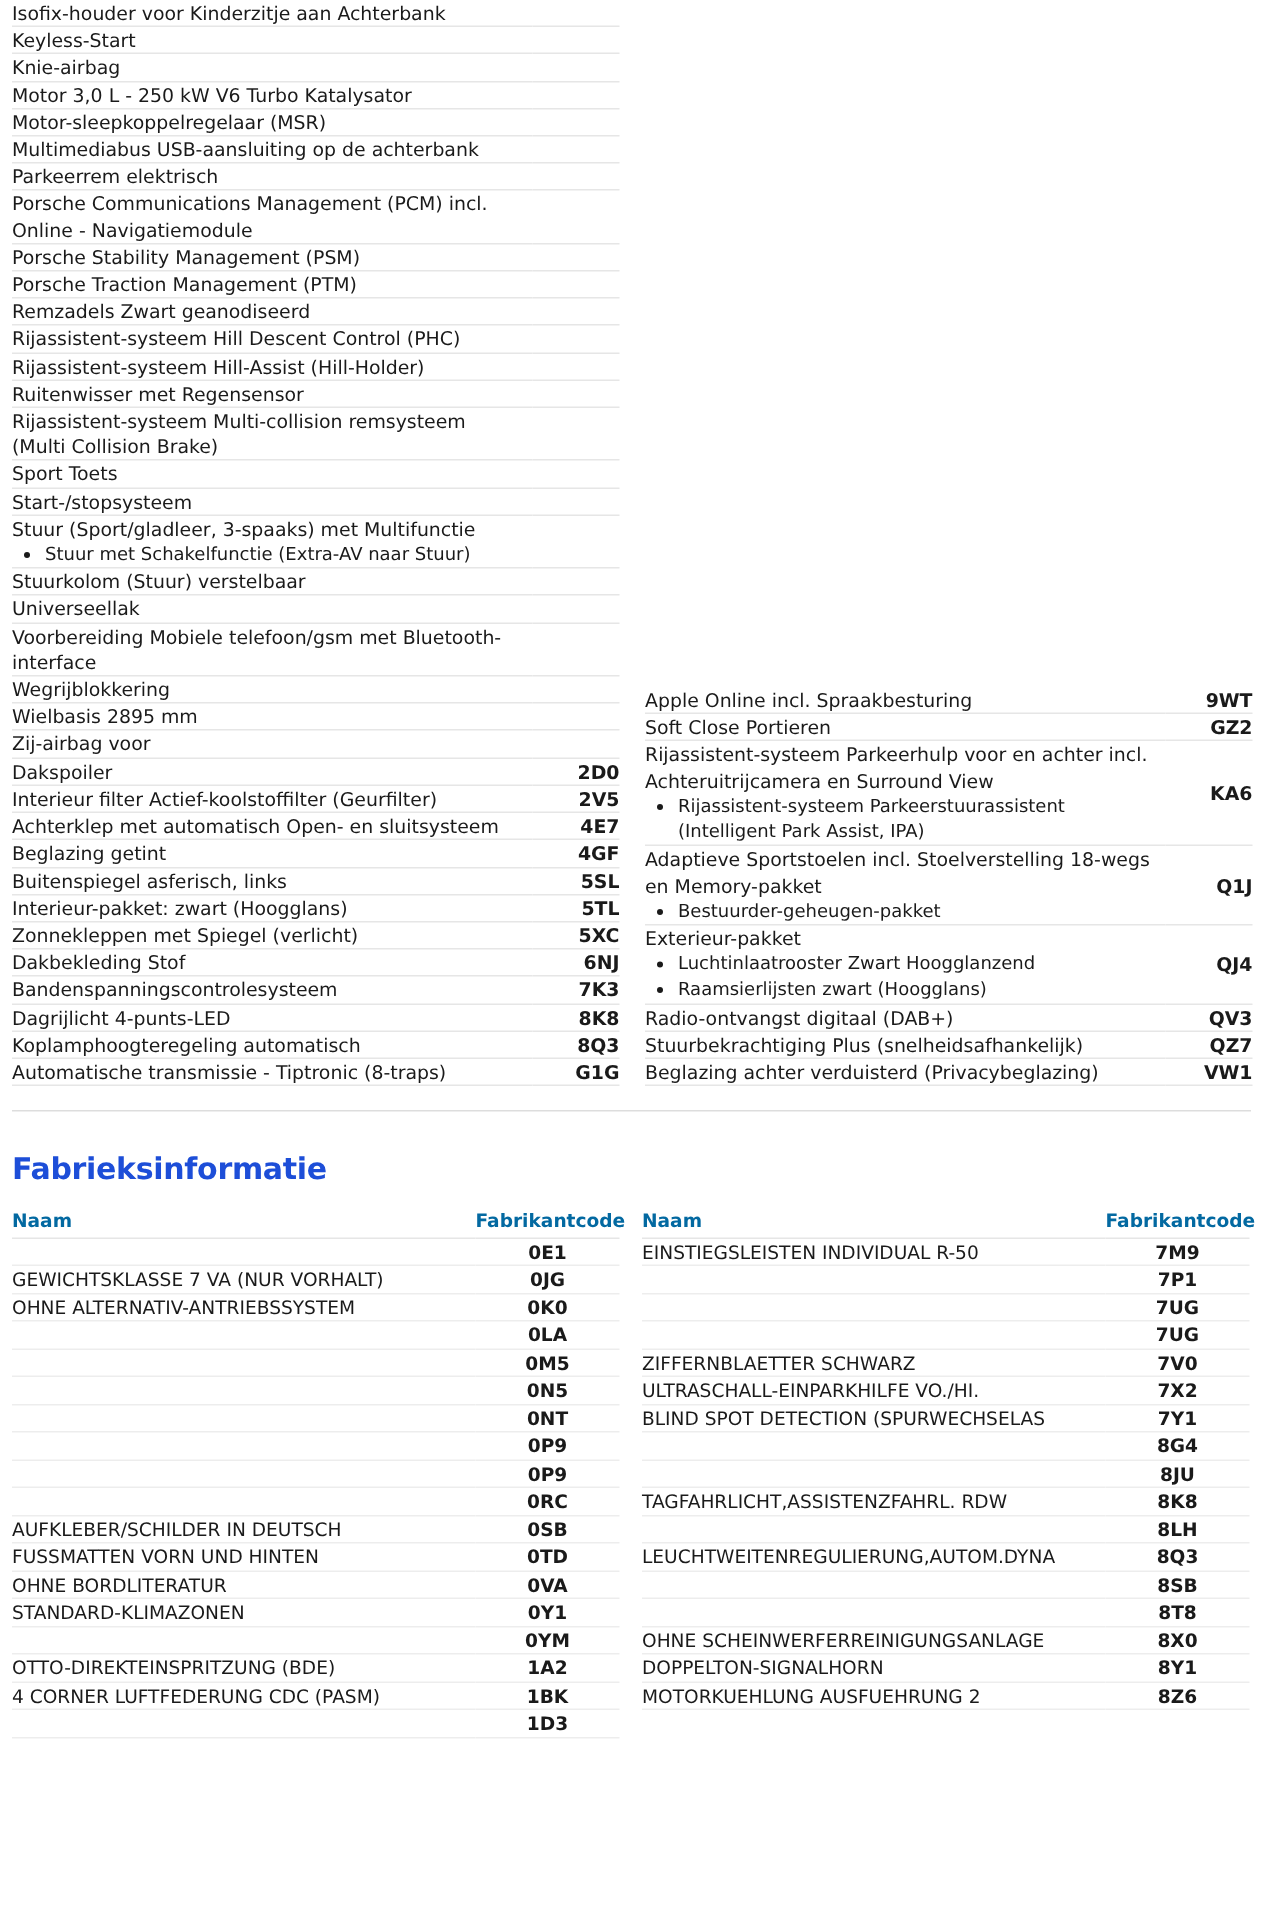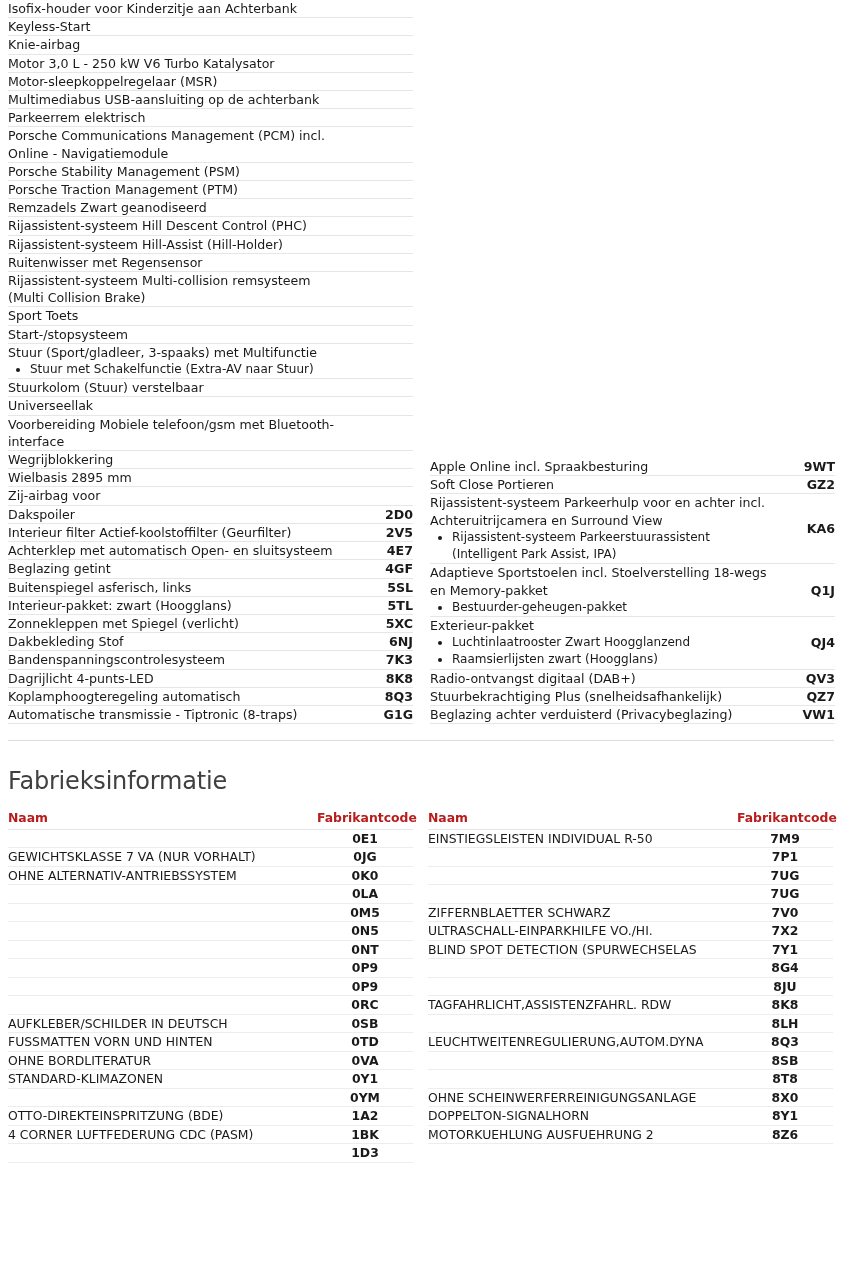--- a/index.html
+++ b/index.html
@@ -66,24 +66,24 @@
   
   .section-divider {
     border: 0;
     border-top: 1px solid #dddddd;
     margin: 16px 0 0 0;
     height: 0;
   }
 
   
   .section-title {
-    font-size: 24px;
-    font-weight: normal;
+    font-size: 20px;
+    font-weight: bold;
     margin: 26px 0 14px 0;
-    color: #404040;
+    color: #1d4ed8;
     letter-spacing: -0.2px;
   }
   .fab-wrap {
     display: flex;
     gap: 15px;
     align-items: flex-start;
   }
   .fab-col { width: 405px; flex: 0 0 405px; }
 
   table.fab {
@@ -91,21 +91,21 @@
     border-collapse: collapse;
     table-layout: fixed;
   }
   table.fab th {
     font-size: 12.4px;
     line-height: 17.5px;
     font-weight: bold;
     text-align: left;
     padding: 0 0 2px 0;
     border-bottom: 1px solid #e6e6e6;
-    color: #b91c1c;
+    color: #0369a1;
   }
   table.fab th.code-h {
     text-align: right;
     width: 96px;
   }
   table.fab td {
     font-size: 12.4px;
     line-height: 17.5px;
     height: 17.5px;
     padding: 0;

